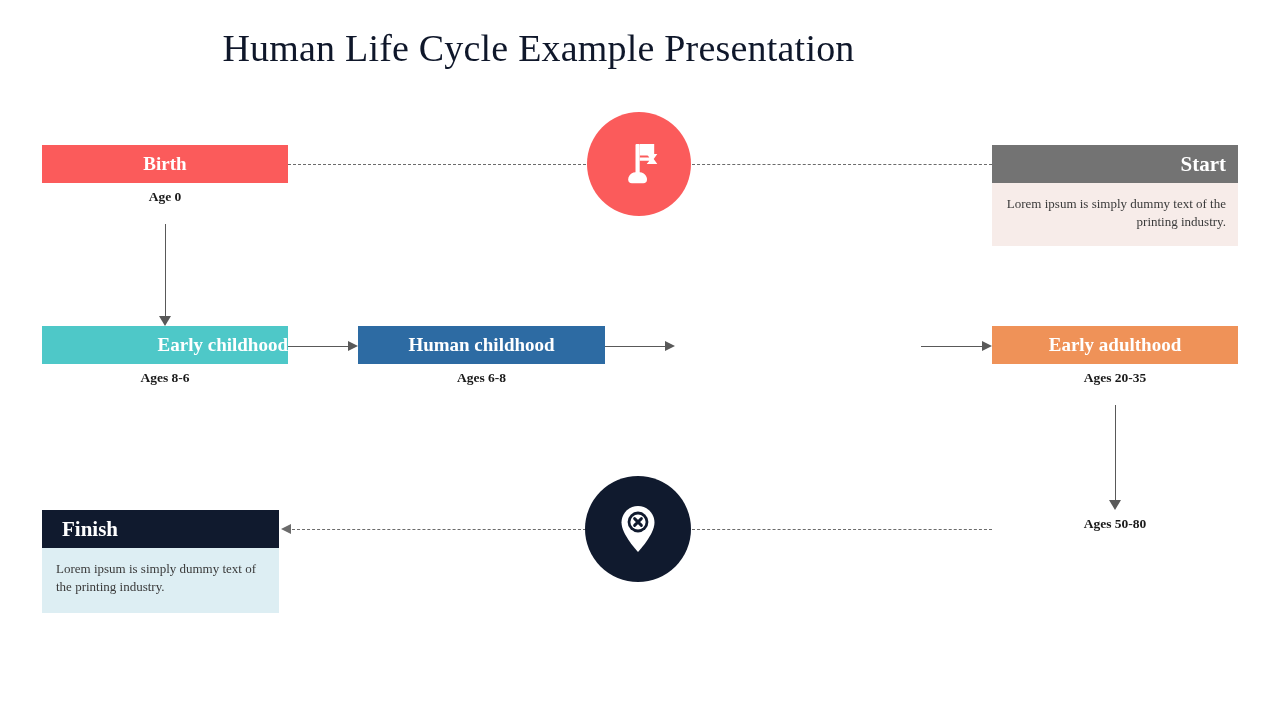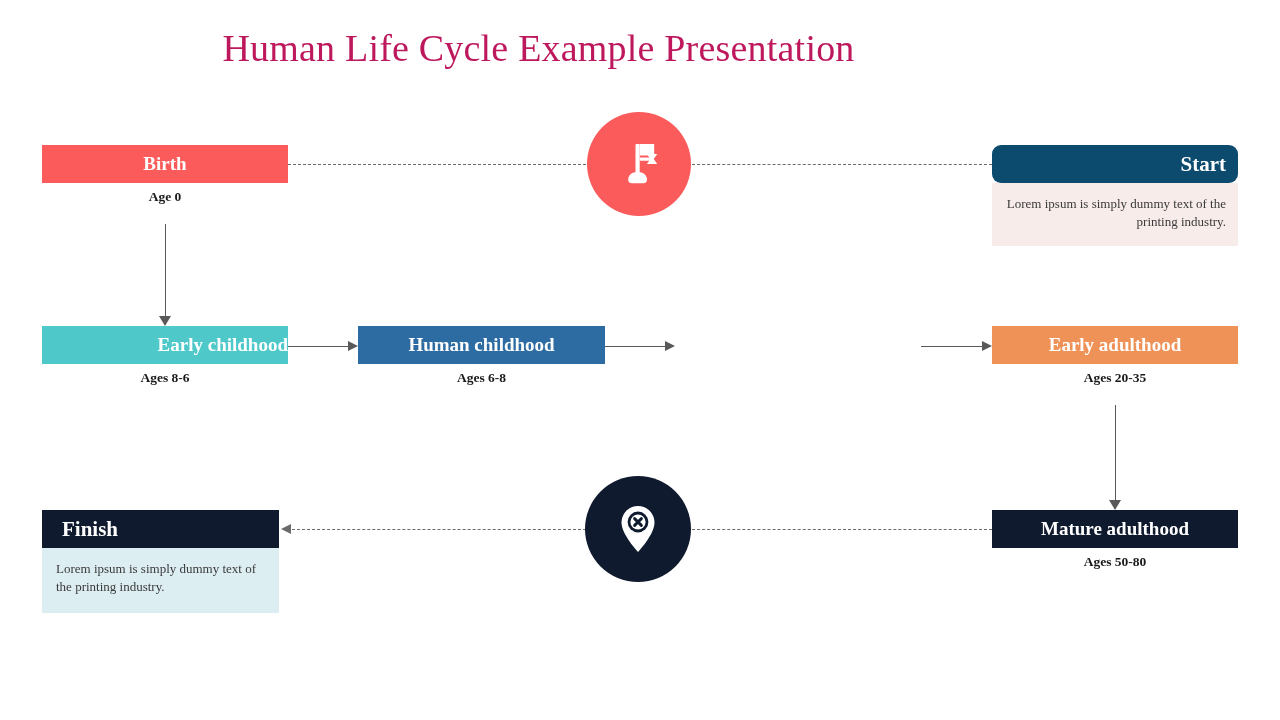--- a/index.html
+++ b/index.html
@@ -21,21 +21,21 @@
 
   
   .slide-title {
     position: absolute;
     left: 0;
     top: 26px;
     width: 1077px;
     text-align: center;
     font-size: 38px;
     font-weight: 400;
-    color: #be185d;
+    color: #0f172a;
     letter-spacing: 0.2px;
     font-family: "Liberation Serif", "DejaVu Serif", serif;
   }
 
   
   .stage {
     position: absolute;
   }
   .stage-bar {
     height: 38px;
@@ -161,21 +161,21 @@
 
       <path d="M24.6 34 c6.2 0 9.4 3.6 9.4 7.6 0 2.6 -1.4 3.6 -3.6 3.6 h-11.6 c-2.2 0 -3.6 -1 -3.6 -3.6 0 -4 3.2 -7.6 9.4 -7.6 z"></path>
 
       <rect x="26.7" y="6" width="14.5" height="11.5"></rect>
 
       <path d="M26.7 19.5 h9.6 l-2.6 -3.4 h10.6 l-3.6 4.9 3.6 5.1 h-10.6 l2.6 -3.4 h-9.6 z"></path>
     </svg>
   </div>
 
   <div class="endcard right" style="left:992px; top:145px; width:246px;">
-    <div class="endcard-bar" style="background: #0c4a6e; border-radius: 9px;">Start</div>
+    <div class="endcard-bar" style="background: #737373;">Start</div>
     <div class="endcard-body" style="background: rgb(247, 236, 233);">Lorem ipsum is simply dummy text of the printing industry.</div>
   </div>
 
   <div class="solid-v" style="left:165px; top:224px; height:92px;"></div>
   <div class="arrow-d" style="left:159px; top:316px;"></div>
 
   <div class="solid-h" style="left:288px; top:346px; width:60px;"></div>
   <div class="arrow-r" style="left:348px; top:341px;"></div>
 
   <div class="solid-h" style="left:605px; top:346px; width:60px;"></div>
@@ -215,17 +215,16 @@
   <div class="badge" style="left: 585px; top: 476px; width: 106px; height: 106px; background: rgb(16, 26, 46);">
     <svg width="56" height="56" viewBox="0 0 56 56" fill="#ffffff">
       <path d="M28 5 C18.9 5 11.5 12.4 11.5 21.5 C11.5 33.5 28 51 28 51 C28 51 44.5 33.5 44.5 21.5 C44.5 12.4 37.1 5 28 5 Z"></path>
       <circle cx="28" cy="21" r="10.4" fill="#101a2e"></circle>
       <circle cx="28" cy="21" r="7.6" fill="#ffffff"></circle>
       <path d="M24.6 17.6 l6.8 6.8 M31.4 17.6 l-6.8 6.8" stroke="#101a2e" stroke-width="2.9" stroke-linecap="round"></path>
     </svg>
   </div>
 
   <div class="stage" style="left:992px; top:510px; width:246px;">
-    <div class="stage-bar" style="background: rgb(16, 26, 46);">Mature adulthood</div>
     <div class="stage-caption">Ages 50-80</div>
   </div>
 
 </div>
 
 </body></html>

